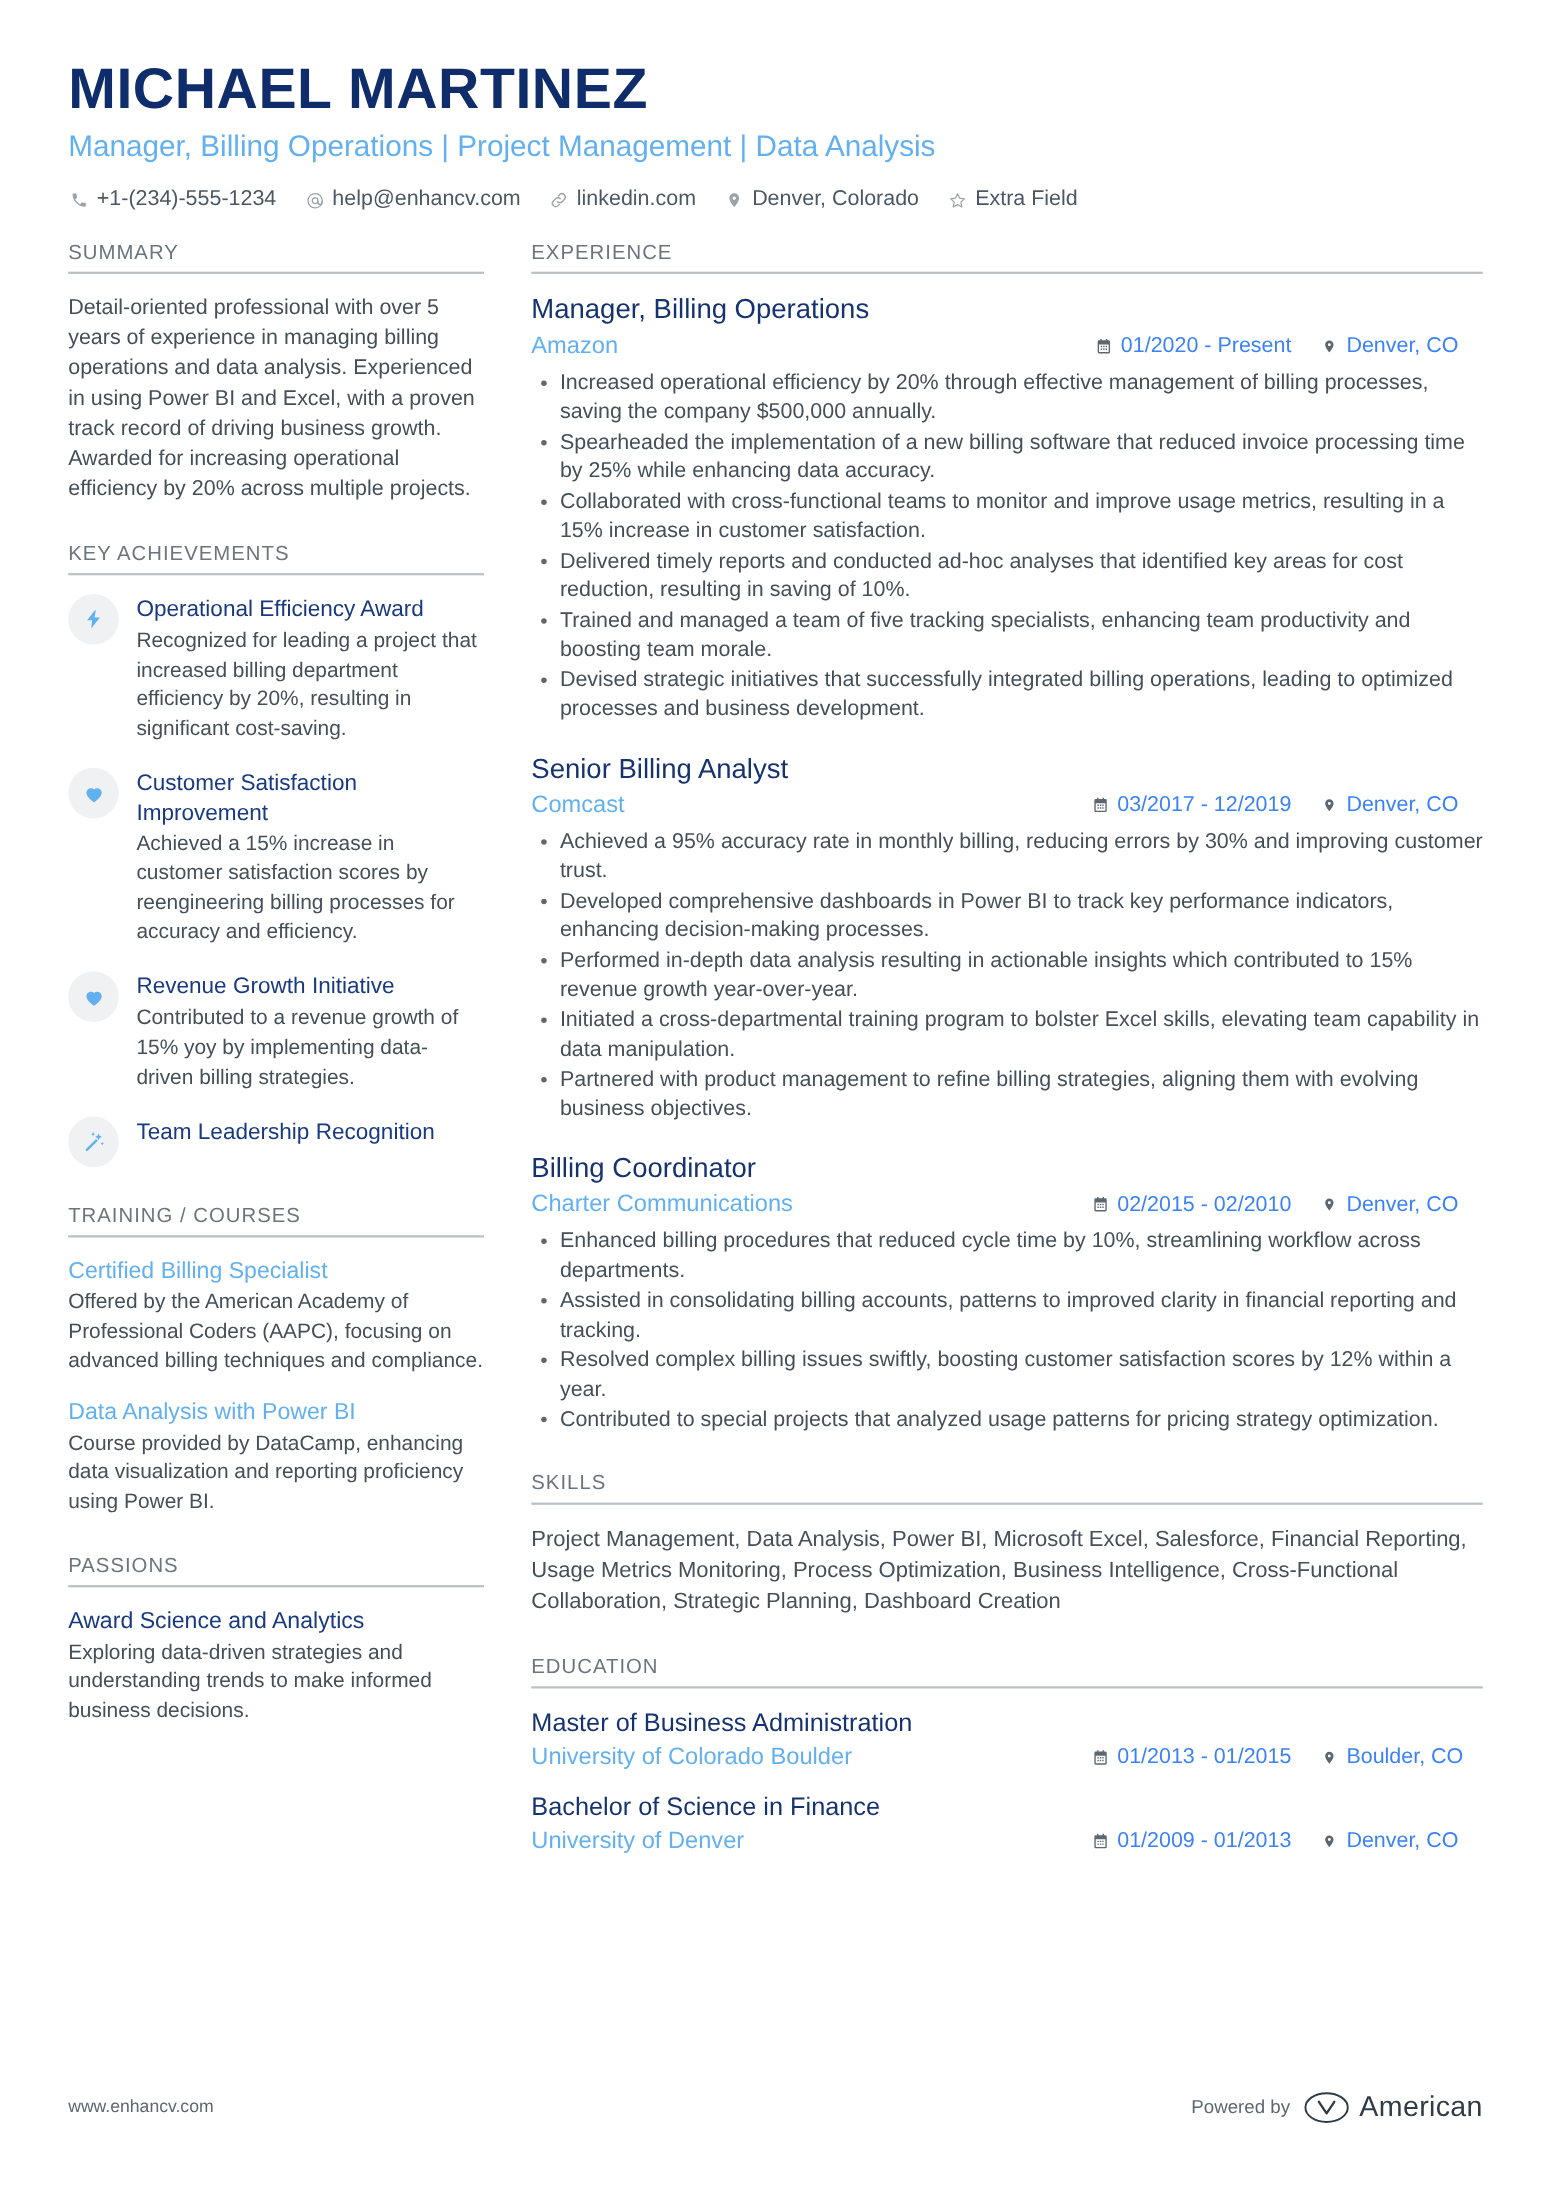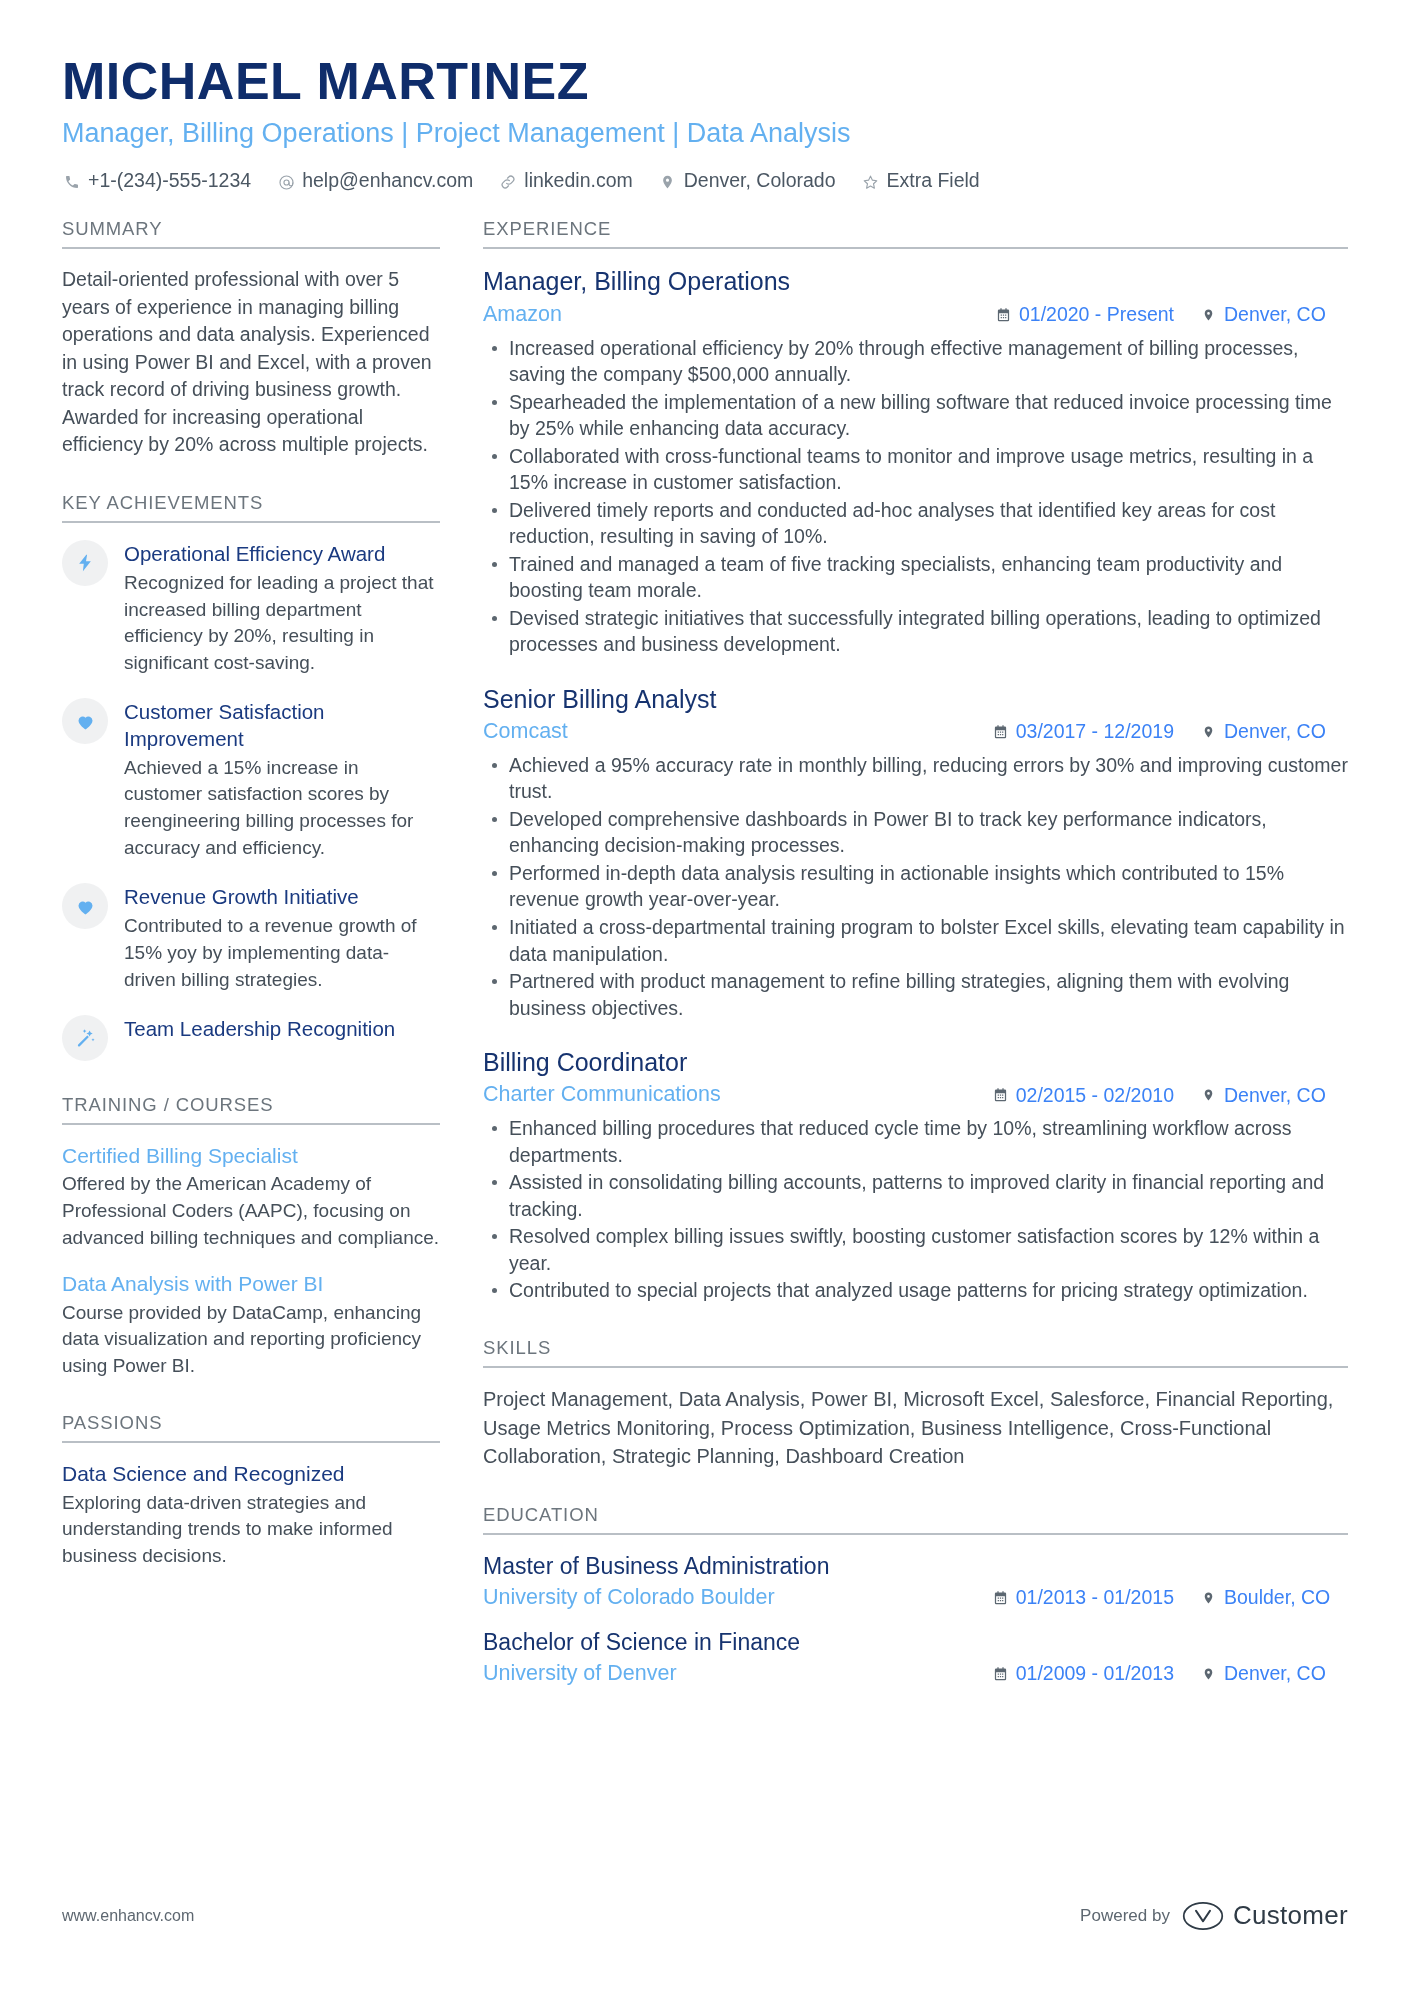--- a/index.html
+++ b/index.html
@@ -416,21 +416,21 @@
 
         <div class="course-item">
           <div class="course-title">Data Analysis with Power BI</div>
           <div class="course-desc">Course provided by DataCamp, enhancing data visualization and reporting proficiency using Power BI.</div>
         </div>
       </div>
 
       <div class="sec">
         <div class="sec-title">PASSIONS</div>
         <div class="course-item">
-          <div class="passion-title">Data Science and Recognized</div>
+          <div class="passion-title">Award Science and Analytics</div>
           <div class="passion-desc">Exploring data-driven strategies and understanding trends to make informed business decisions.</div>
         </div>
       </div>
 
     </div>
 
     <div class="col-right">
 
       <div class="sec">
         <div class="sec-title">EXPERIENCE</div>
@@ -588,18 +588,18 @@
     <div class="footer-url">www.enhancv.com</div>
     <div class="footer-right">
       <span class="powered-by">Powered by</span>
       <span class="brand">
         <span class="brand-mark">
           <svg width="42" height="30" viewBox="0 0 48 34" fill="none" stroke="#2f3b46" stroke-width="2">
             <ellipse cx="24" cy="17" rx="22" ry="15"></ellipse>
             <path d="M16 11l8 12 8-12" stroke-width="2.4" stroke-linecap="round" stroke-linejoin="round"></path>
           </svg>
         </span>
-        <span class="brand-name">Customer</span>
+        <span class="brand-name">American</span>
       </span>
     </div>
   </div>
 
 </div>
 
 </body></html>

